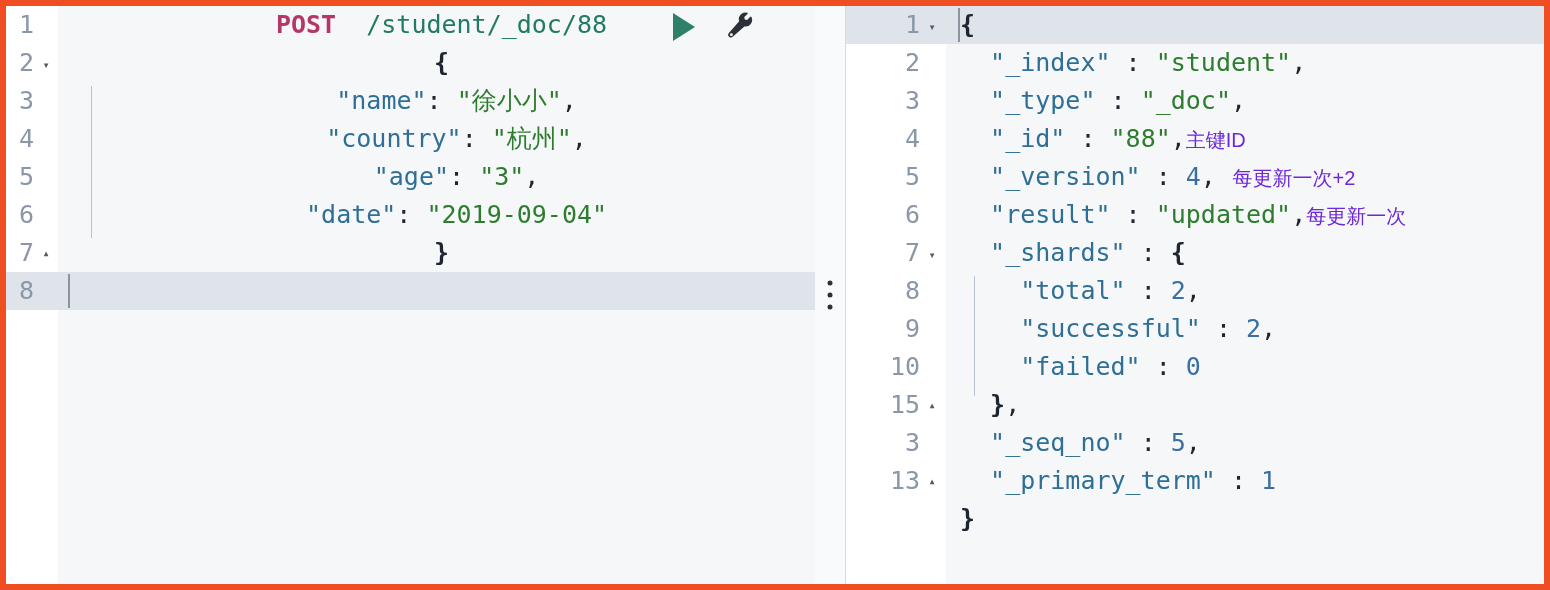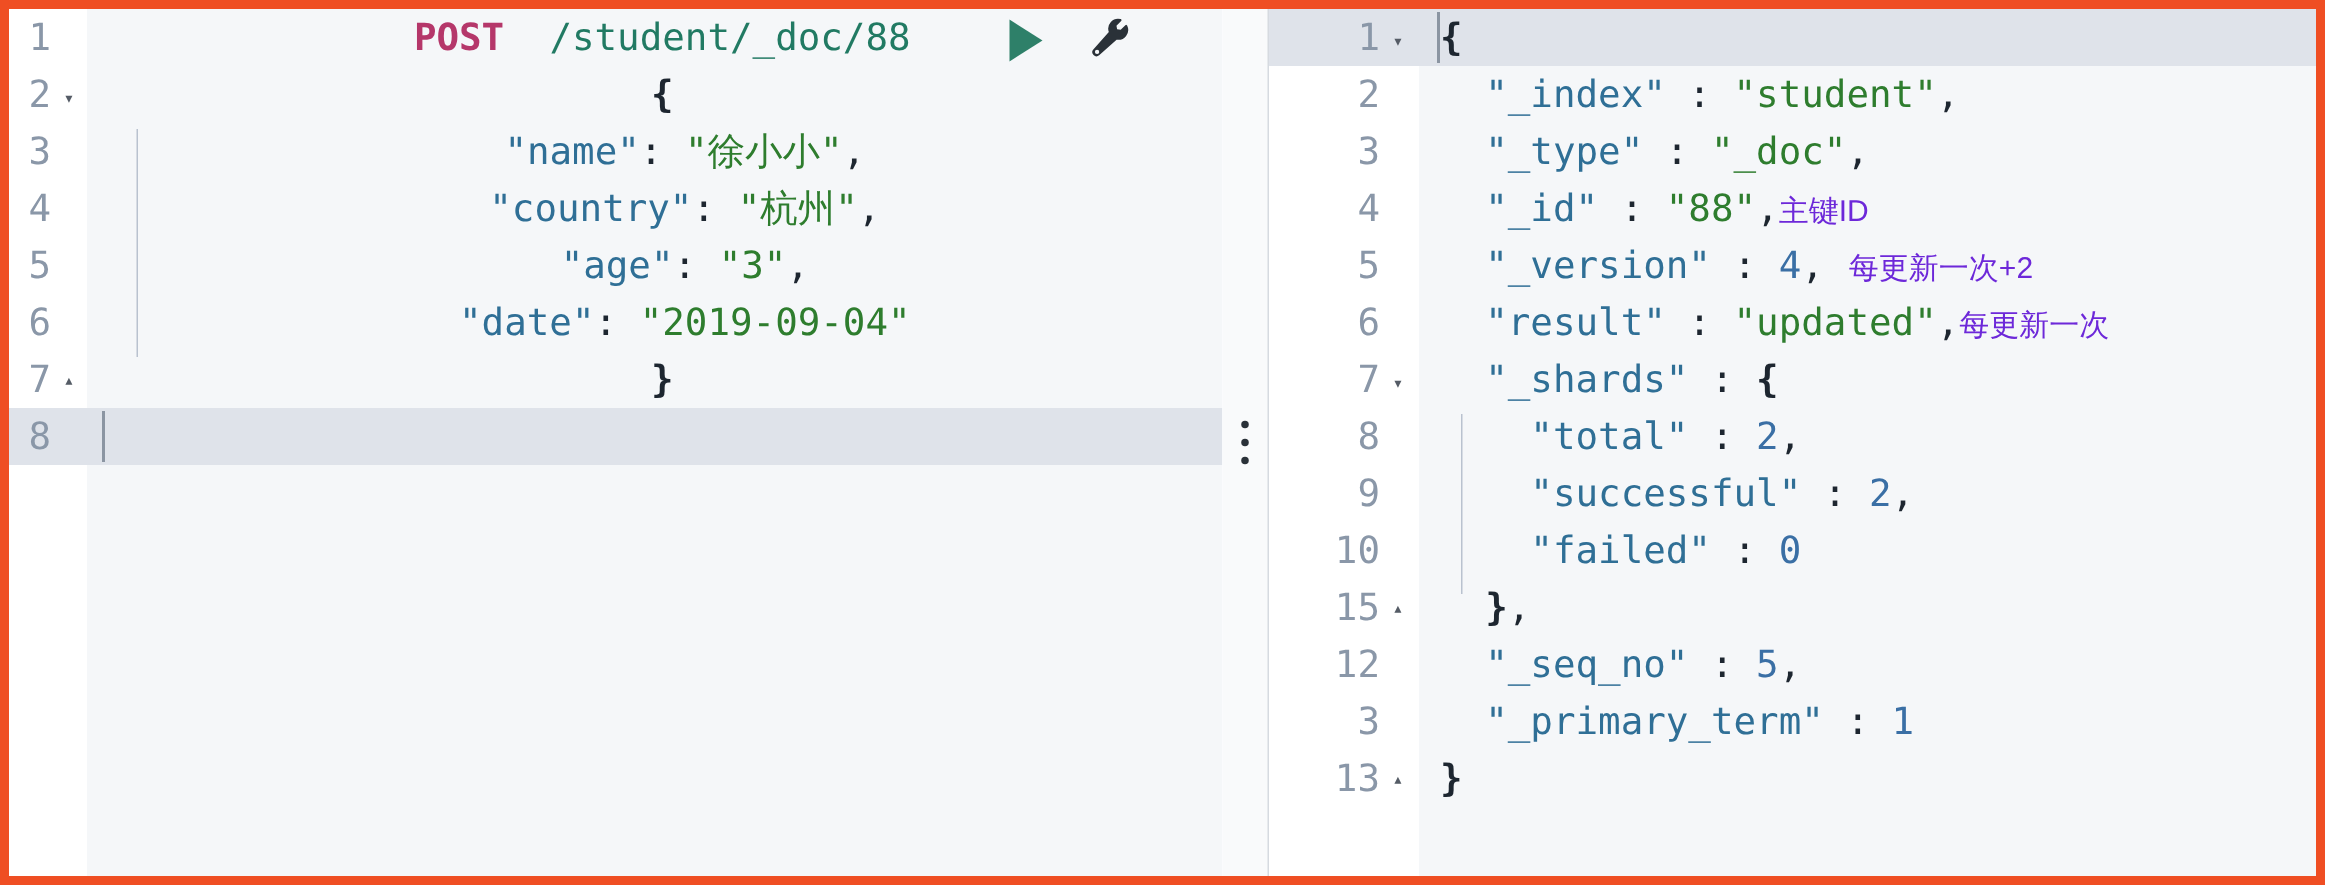--- a/index.html
+++ b/index.html
@@ -221,21 +221,20 @@
         <div class="ln"><span class="num">2</span><span class="fold blank">&nbsp;</span></div>
         <div class="ln"><span class="num">3</span><span class="fold blank">&nbsp;</span></div>
         <div class="ln"><span class="num">4</span><span class="fold blank">&nbsp;</span></div>
         <div class="ln"><span class="num">5</span><span class="fold blank">&nbsp;</span></div>
         <div class="ln"><span class="num">6</span><span class="fold blank">&nbsp;</span></div>
         <div class="ln"><span class="num">7</span><span class="fold">▾</span></div>
         <div class="ln"><span class="num">8</span><span class="fold blank">&nbsp;</span></div>
         <div class="ln"><span class="num">9</span><span class="fold blank">&nbsp;</span></div>
         <div class="ln"><span class="num">10</span><span class="fold blank">&nbsp;</span></div>
         <div class="ln"><span class="num">15</span><span class="fold up">▴</span></div>
-        <div class="ln"><span class="num">12</span><span class="fold blank">&nbsp;</span></div>
         <div class="ln"><span class="num">3</span><span class="fold blank">&nbsp;</span></div>
         <div class="ln"><span class="num">13</span><span class="fold up">▴</span></div>
       </div>
 
     <div class="code" id="right-code">
 
       <div class="iguide" style="left:28px;top:270px;height:120px;"></div>
     <div class="active-bg" style="top: 0px;"></div>
         <div class="cl"><span class="tok-brace">{</span></div>
         <div class="caret" style="top: 2px; left: 12px;"></div>

